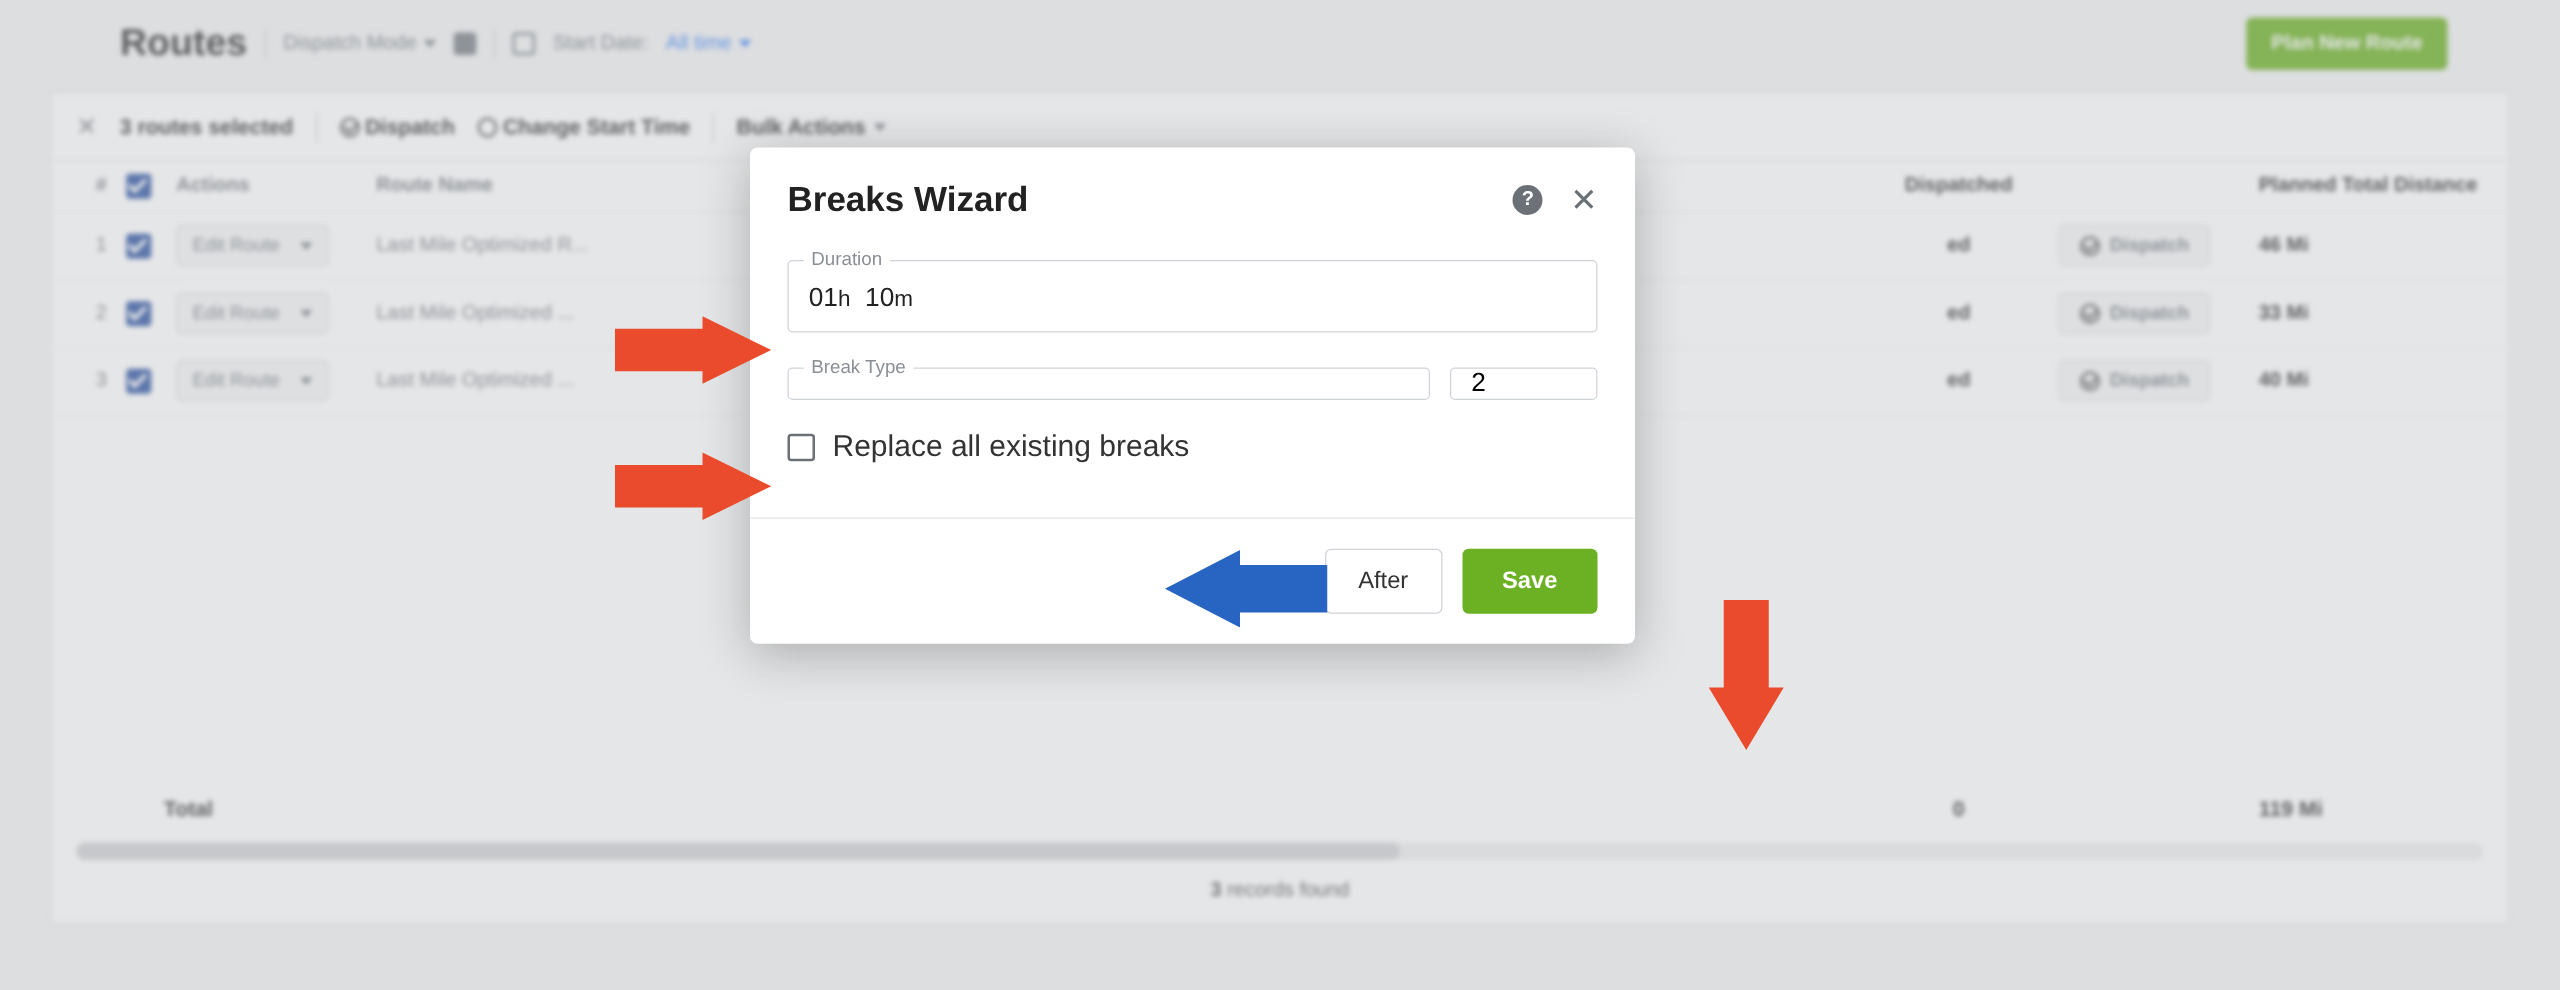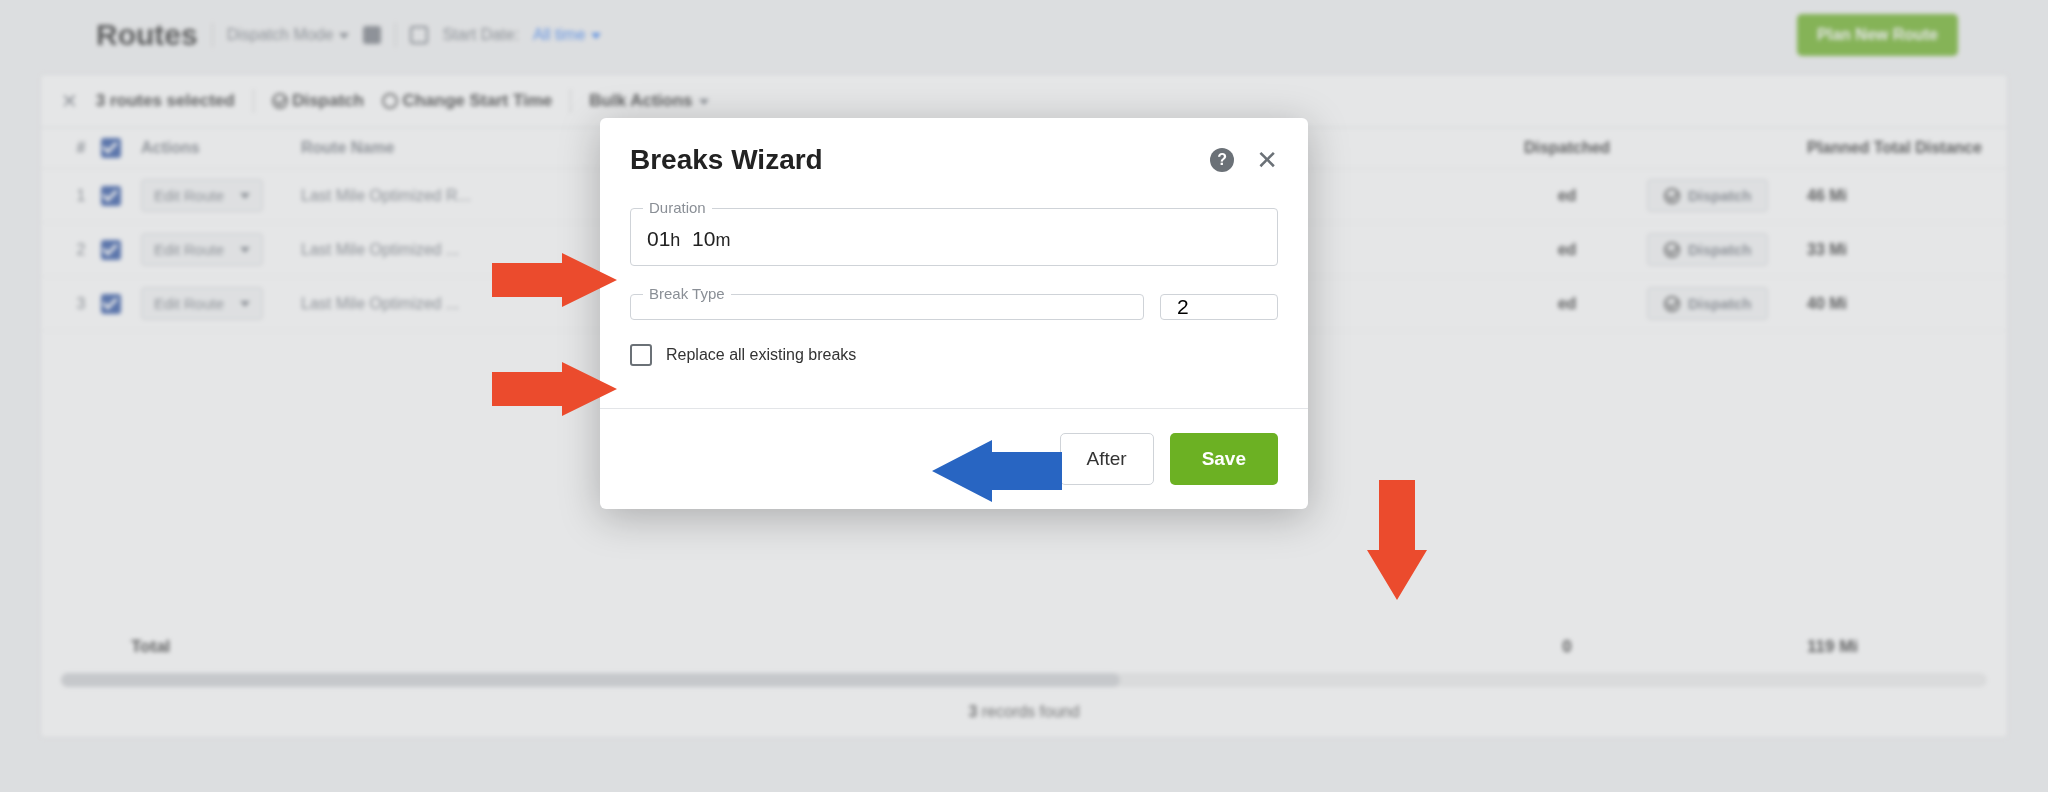--- a/index.html
+++ b/index.html
@@ -68,21 +68,21 @@
 
   .row { display:flex;gap:16px;margin-bottom:24px;}
   .select-box { flex:1;border:1px solid #cfd3d8;border-radius:4px;padding:4px 16px 14px 16px;position:relative;}
   .select-box .legend { position:absolute;top:-10px;left:12px;background:#fff;padding:0 6px;color:#8a8f96;font-size:15px;}
   .select-inner { font-size:21px;color:#222;display:flex;align-items:center;}
   .dd-arrow { width:10px;height:10px;border-left:6px solid transparent;border-right:6px solid transparent;border-top:7px solid #8a8f96;margin-left:auto;}
   .num-box { width:118px;border:1px solid #cfd3d8;border-radius:4px;display:flex;align-items:center;justify-content:flex-start;padding:0 16px;font-size:21px;}
 
   .chk-row { display:flex;align-items:center;gap:14px;margin-bottom:18px;}
   .sq-chk { width:22px;height:22px;border:2px solid #6b7177;border-radius:3px;cursor:pointer;}
-  .chk-label { font-size:16px;color:#333;}
+  .chk-label { font-size:24px;color:#333;}
 
   .info-line { font-size:20px;color:#333;margin-bottom:8px;}
 
   .modal-ftr { border-top:1px solid #e3e5e8; padding:24px 30px; display:flex; justify-content:flex-end; gap:16px;}
   .btn-cancel { background:#fff;border:1px solid #cfd3d8;border-radius:5px;padding:14px 26px;font-size:19px;color:#333;cursor:pointer;font-weight:500;}
   .btn-save { background:#6cb123;border:none;border-radius:5px;padding:14px 32px;font-size:19px;color:#fff;font-weight:600;cursor:pointer;}
 
   
   .arrow { position:absolute; z-index:50;}
 </style>

